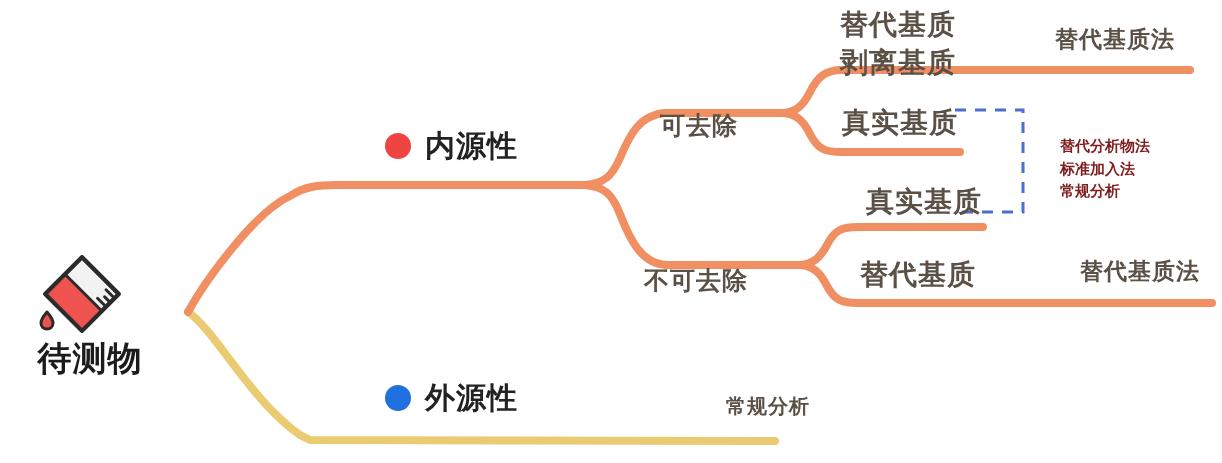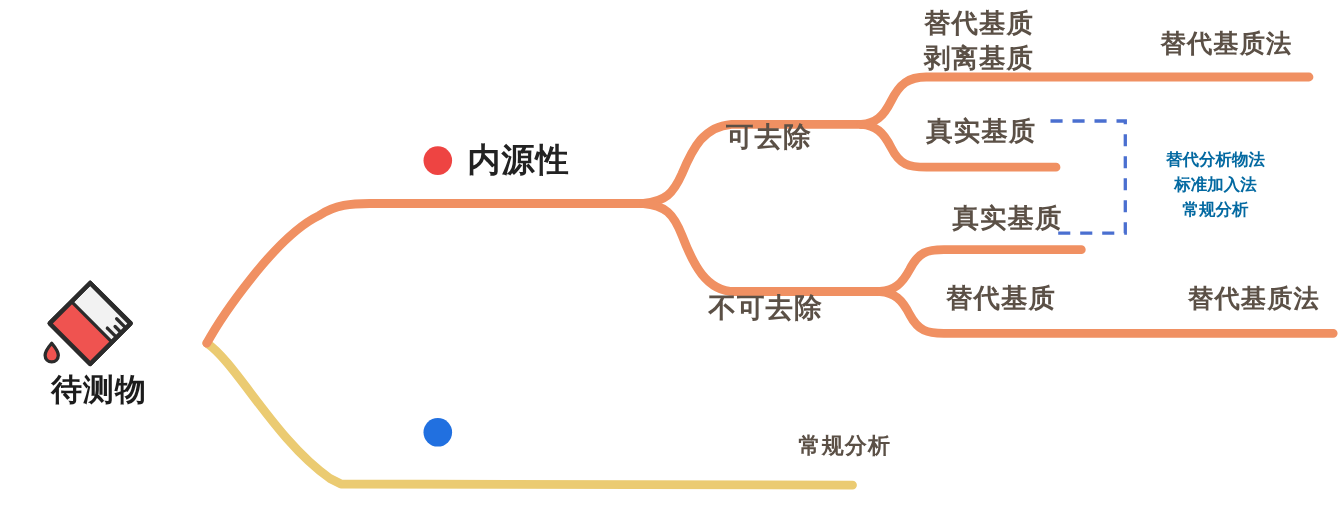--- a/index.html
+++ b/index.html
@@ -11,53 +11,53 @@
     position:relative;
   }
   #stage{position:absolute;left:0;top:0;width:1222px;height:463px;}
   svg#tree{position:absolute;left:0;top:0;width:1222px;height:463px;}
 
   .lbl{position:absolute;white-space:nowrap;line-height:1.18;}
 
   
   .root-title{
     left:0px;top:338px;width:180px;text-align:center;
-    font-size:28px;font-weight:bold;color:#1c1c1c;
+    font-size:34px;font-weight:bold;color:#1c1c1c;
     letter-spacing:1px;
   }
 
   
   .cat{display:flex;align-items:center;gap:14px;}
   .cat .dot{width:26px;height:26px;border-radius:50%;display:block;}
   .cat .txt{font-size:30px;font-weight:bold;color:#222222;letter-spacing:1px;}
   .cat-endo{left:385px;top:128px;}
   .cat-exo{left:385px;top:380px;}
 
   
   .mid{font-size:25px;font-weight:bold;color:#5b5046;letter-spacing:1px;margin-top:46px;}
   .mid-removable{left:660px;top:65px;}
   .mid-nonremovable{left:644px;top:220px;}
 
   
-  .leaf{font-size:24px;font-weight:bold;color:#5b5046;letter-spacing:1px;}
+  .leaf{font-size:28px;font-weight:bold;color:#5b5046;letter-spacing:1px;}
   .leaf-sub-strip{left:840px;top:6px;line-height:1.35;}
   .leaf-true-1{left:842px;top:106px;}
   .leaf-true-2{left:866px;top:185px;}
   .leaf-sub-2{left:860px;top:258px;}
   .leaf-routine{left:680px;top:395px;font-size:20px;margin-left:46px;}
 
   
   .method{font-size:23px;font-weight:bold;color:#5b5046;letter-spacing:1px;}
   .method-top{left:1055px;top:26px;}
   .method-bottom{left:1080px;top:258px;}
 
   
   .blue-list{
     left:1060px;top:135px;
-    font-size:15px;font-weight:bold;color:#0369a1;line-height:1.5;text-align:center;
+    font-size:15px;font-weight:bold;color:#7f1d1d;line-height:1.5;
   }
 
   
   .flask-icon{position:absolute;left:24px;top:252px;width:110px;height:90px;}
 </style>
 </head>
 <body>
 
 <div id="stage">
 
@@ -105,20 +105,21 @@
 
   <div class="lbl root-title">待测物</div>
 
   <div class="lbl cat cat-endo">
     <span class="dot" style="background:#EE4442;"></span>
     <span class="txt">内源性</span>
   </div>
 
   <div class="lbl cat cat-exo">
     <span class="dot" style="background:#2170E0;"></span>
+    <span class="txt">外源性</span>
   </div>
 
   <div class="lbl mid mid-removable">可去除</div>
   <div class="lbl mid mid-nonremovable">不可去除</div>
 
   <div class="lbl leaf leaf-sub-strip">
     <div>替代基质</div>
     <div>剥离基质</div>
   </div>
 

